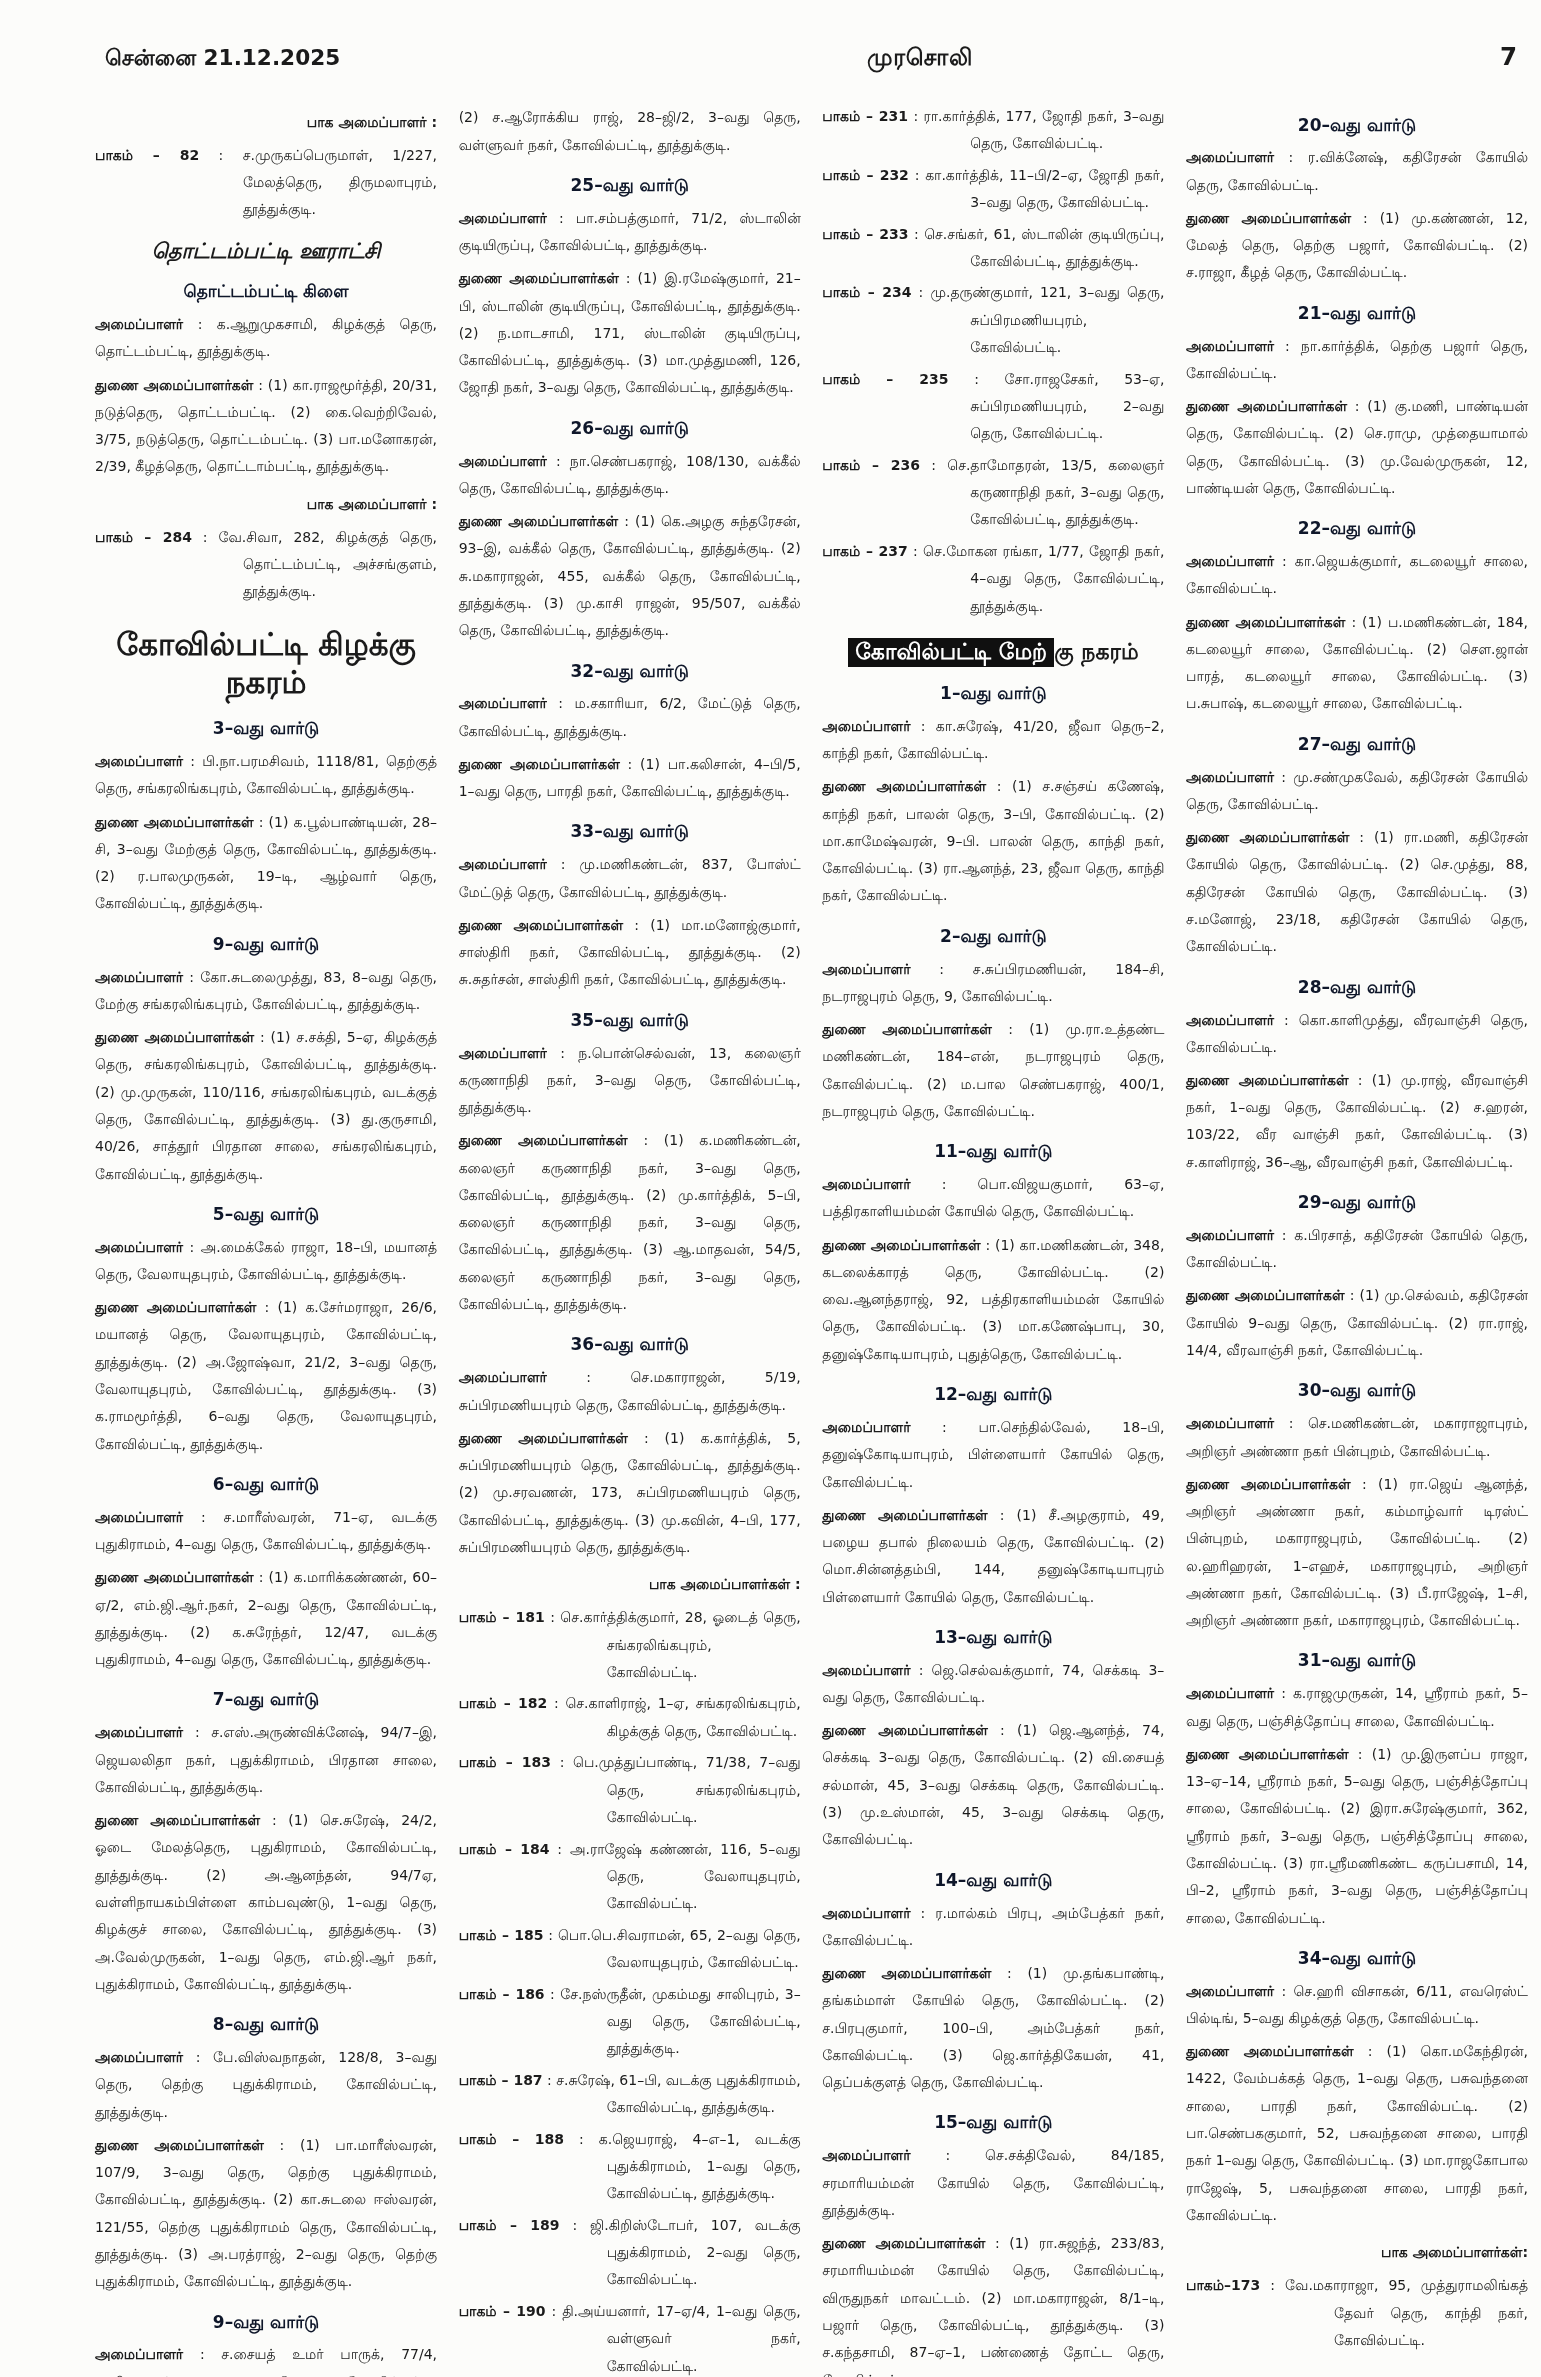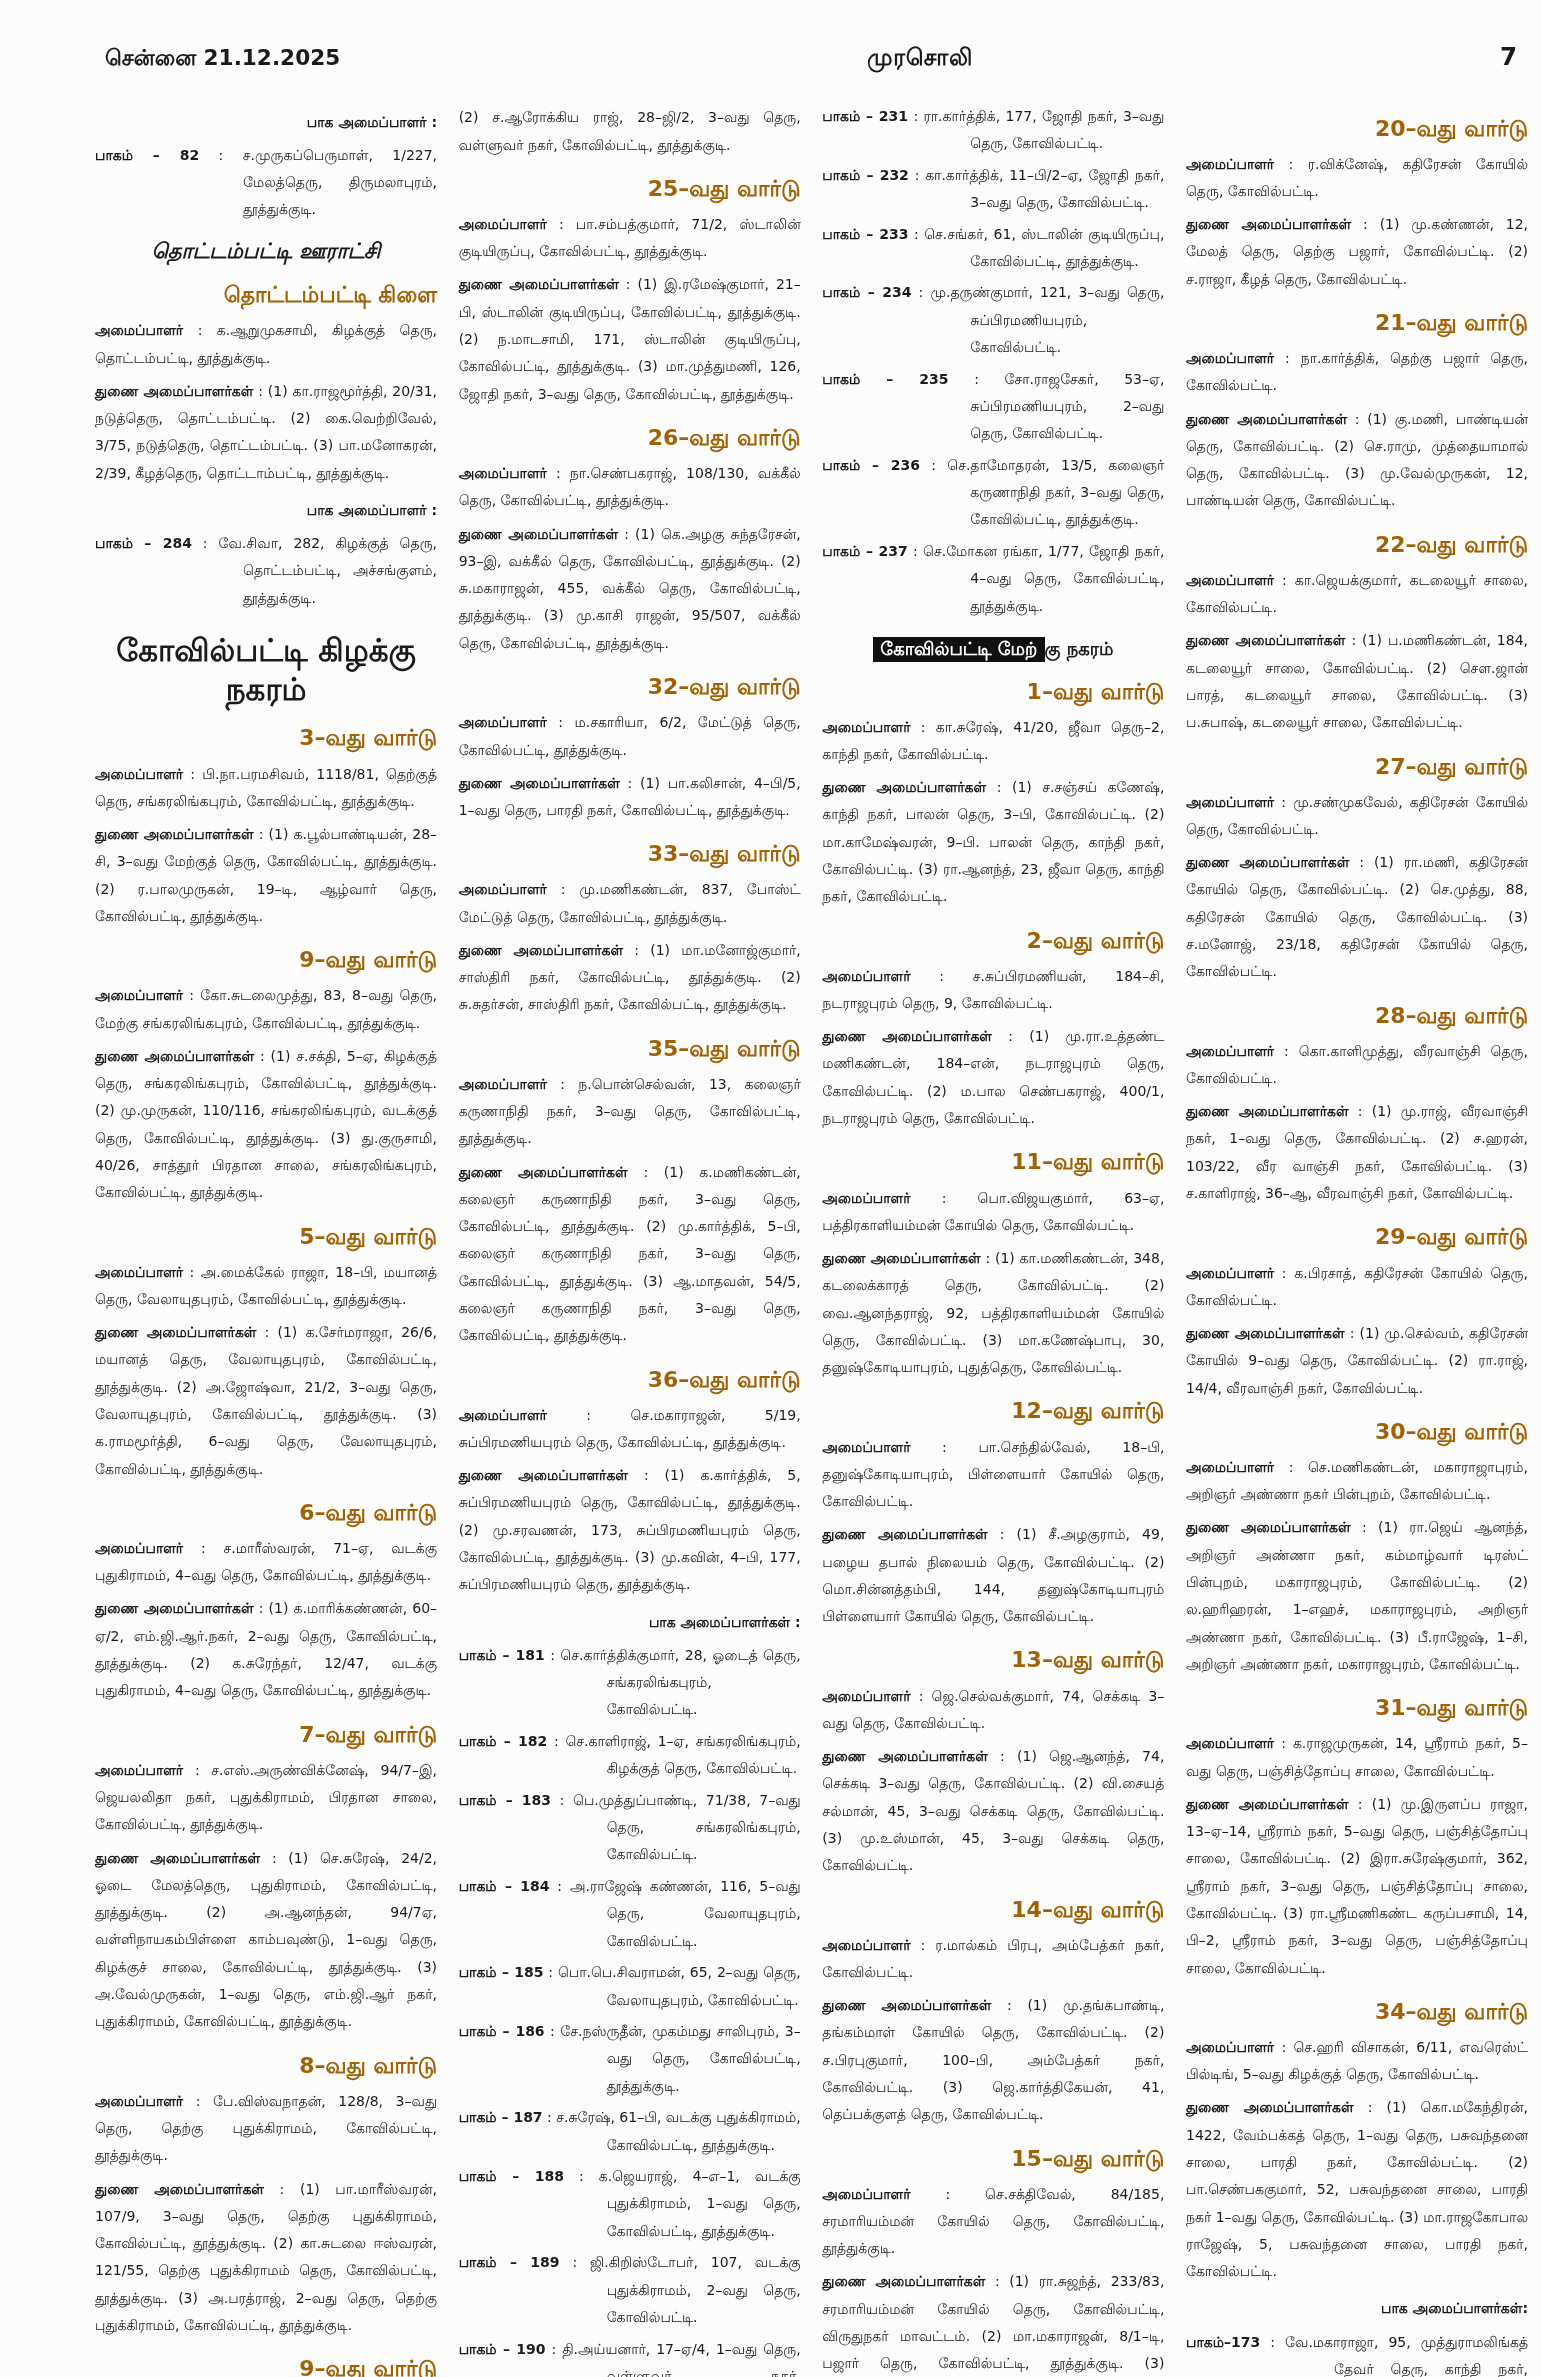--- a/index.html
+++ b/index.html
@@ -7,25 +7,25 @@
         font-family:"DejaVu Sans",sans-serif;color:#1b1b1b;padding-left:39px;}
   .header{display:flex;justify-content:space-between;align-items:baseline;
           padding:42px 63px 0 66px;font-weight:bold;}
   .header .date{font-size:21.6px;}
   .header .masthead{font-size:23px;letter-spacing:0.7px;}
   .header .pageno{font-size:24.5px;}
   .cols{display:flex;gap:21.6px;padding:24.5px 52px 0 56px;align-items:flex-start;}
   .col{flex:1 1 0;min-width:0;font-size:14px;line-height:1.95;text-align:justify;}
   .blk{margin:0 0 7.2px 0;}
   .cb{text-align:right;font-weight:bold;margin:10px 0 5.8px;}
-  .hr-red{text-align:right;color:#a16207;font-weight:bold;font-size:22px;line-height:1.25;
+  .hr-red{text-align:center;color:#0f172a;font-weight:bold;font-size:17px;line-height:1.25;
           margin:16px 0 8.7px;}
   .hb{text-align:center;font-weight:bold;font-size:21px;line-height:1.3;margin:14.4px 0 7.2px;font-style:italic;}
   .hbig{text-align:center;font-weight:bold;font-size:31px;line-height:1.25;margin:19px 0 7.2px;}
-  .hboxed{text-align:center;font-weight:bold;font-size:18px;line-height:1.35;margin:17.3px 0 7.2px;}
+  .hboxed{text-align:center;font-weight:bold;font-size:22px;line-height:1.35;margin:17.3px 0 7.2px;}
   .hboxed .box{background:#101010;color:#ffffff;padding:1.4px 7.2px 2.9px 7.2px;}
   .para{margin:5.8px 0;}
   .para b{font-weight:bold;}
   .pagam{margin:4.3px 0;padding-left:148px;text-indent:-148px;}
   .pagam .lbl{font-weight:bold;}
 </style>
 </head>
 <body>
 
 <div class="page">

